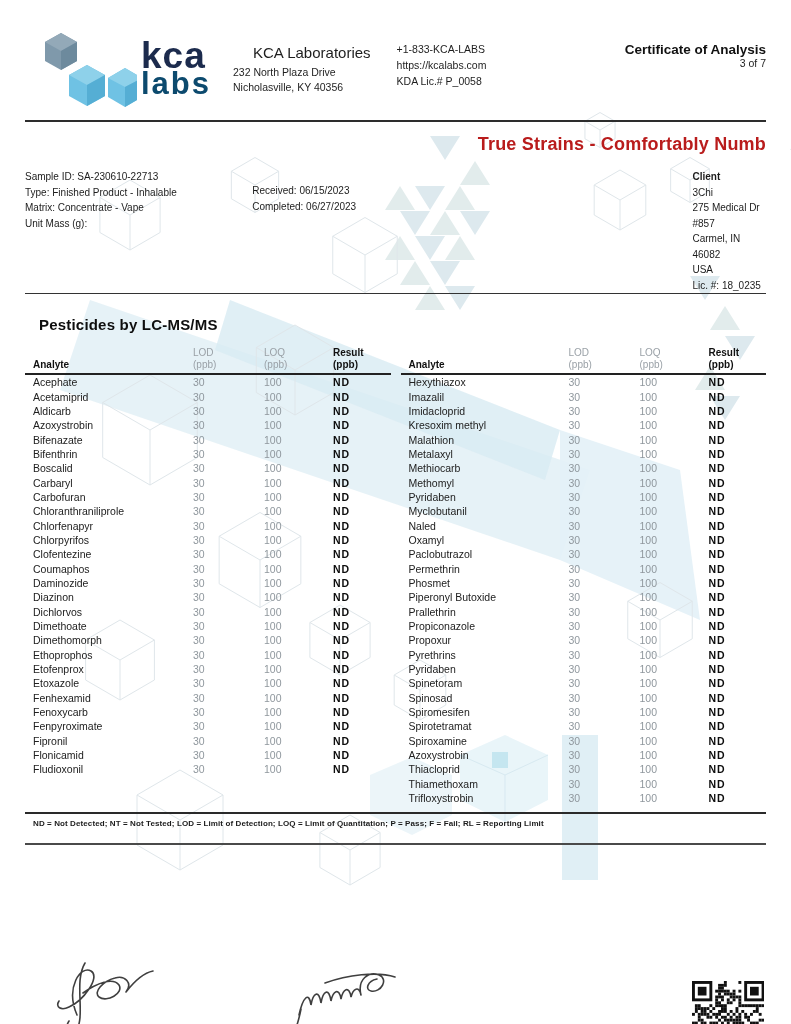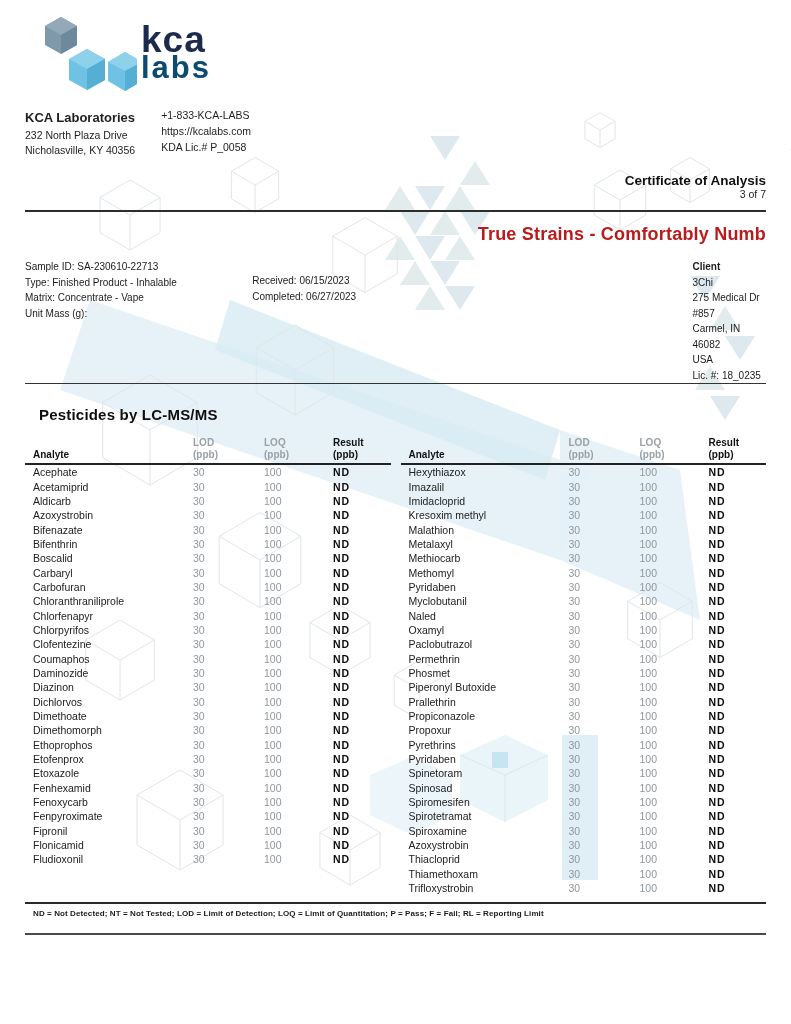--- a/index.html
+++ b/index.html
@@ -2,27 +2,27 @@
 <html><head>
 <meta charset="utf-8">
 <style>
   * { margin:0; padding:0; box-sizing:border-box; }
   body { background:#fff; font-family:"Liberation Sans", sans-serif; }
   .page { position:relative; width:791px; height:1024px; background:#fff; overflow:hidden; }
   .watermark { position:absolute; inset:0; z-index:0; }
   .content { position:relative; z-index:1; padding:0 25px; }
 
   
-  .hdr { display:flex; align-items:flex-start; padding-top:12px;flex-direction:column; }
+  .hdr { display:flex; align-items:flex-start; padding-top:28px; }
   .logo { display:flex; align-items:center; width:208px; }
   .logo-text { margin-left:4px; line-height:0.82; }
   .logo-kca { font-size:37px; font-weight:bold; color:#1c2b4d; letter-spacing:1px; }
   .logo-labs { font-size:31px; font-weight:bold; color:#0c4a6e; letter-spacing:2px; }
   .labinfo { display:flex; gap:26px; margin-top:14px; font-size:10.5px; color:#1e1e1e; line-height:1.5; }
-  .labinfo .name { font-weight:bold; font-size:13px; }
+  .labinfo .name { font-weight:normal; font-size:15px;margin-left:20px; }
   .certblk { margin-left:auto; text-align:right; margin-top:14px; }
   .certblk .ctitle { font-size:13.5px; font-weight:bold; color:#111; }
   .certblk .pagenum { font-size:10.5px; color:#1e1e1e; }
   .rule-thick { border:none; border-top:2px solid #2d2d2d; margin-top:10px; }
   .rule-mid { border:none; border-top:1.5px solid #333; }
 
   
   .doc-title { font-size:18px; font-weight:bold; color:#b91c1c; margin:12px 0 14px; letter-spacing:.2px;text-align:right; }
   .inforow { display:flex; font-size:10px; color:#1c1c1c; line-height:1.55; min-height:78px; }
   .inforow .samp { width:285px; }
@@ -30,21 +30,21 @@
   .inforow .client { margin-left:245px; }
   .client .chead { font-weight:bold; }
 
   
   .section-title { font-size:15px; font-weight:bold; color:#0e0e0e; margin:22px 14px 14px; letter-spacing:.2px; }
   .tables { display:flex; gap:10px; }
   .htable { flex:1; }
   .thead { display:grid; grid-template-columns:168px 71px 69px 1fr; align-items:end;
            border-bottom:2px solid #222; padding-bottom:3px; font-size:10px; line-height:1.15; }
   .thead .hb { font-weight:bold; color:#111; }
-  .thead .hg { font-weight:bold; color:#9aa1a7; }
+  .thead .hg { font-weight:normal; color:#9aa1a7; }
   .trows { display:grid; grid-template-columns:168px 71px 69px 1fr; grid-auto-rows:14.35px; align-items:center; }
   .trows .trow { display:contents; }
   .c-analyte { font-size:10.5px; color:#212121; padding-left:8px; white-space:nowrap; }
   .thead .h-analyte { padding-left:8px; }
   .c-num { font-size:10.5px; color:#8f979d; }
   .c-res { font-size:10.5px; color:#0d0d0d; font-weight:bold; letter-spacing:1px; }
 
   
   .legend { margin-top:7px; border-top:2.5px solid #2a2a2a; border-bottom:2px solid #4a4a4a;
             padding:5px 8px 15px; font-size:8px; font-weight:bold; color:#1b1b1b; letter-spacing:.1px; }

